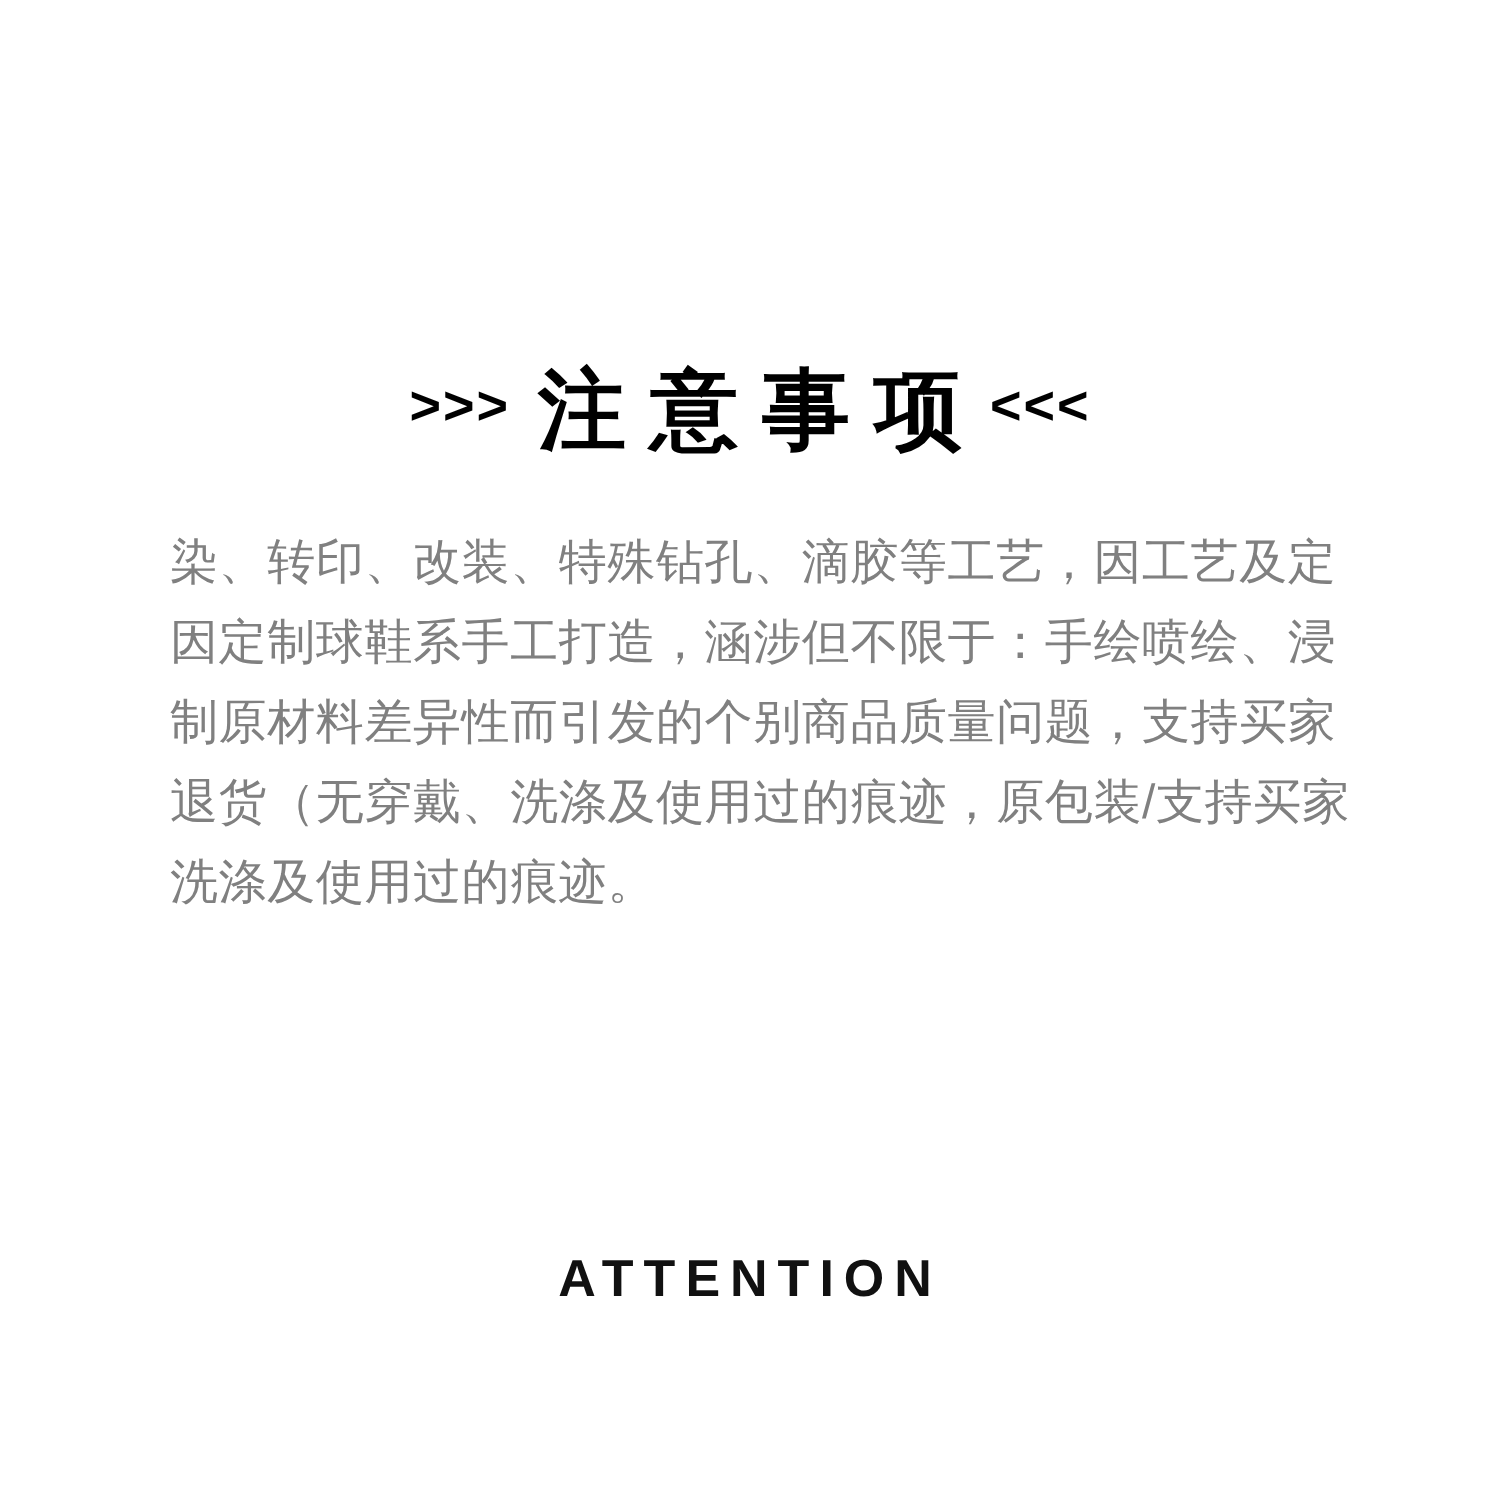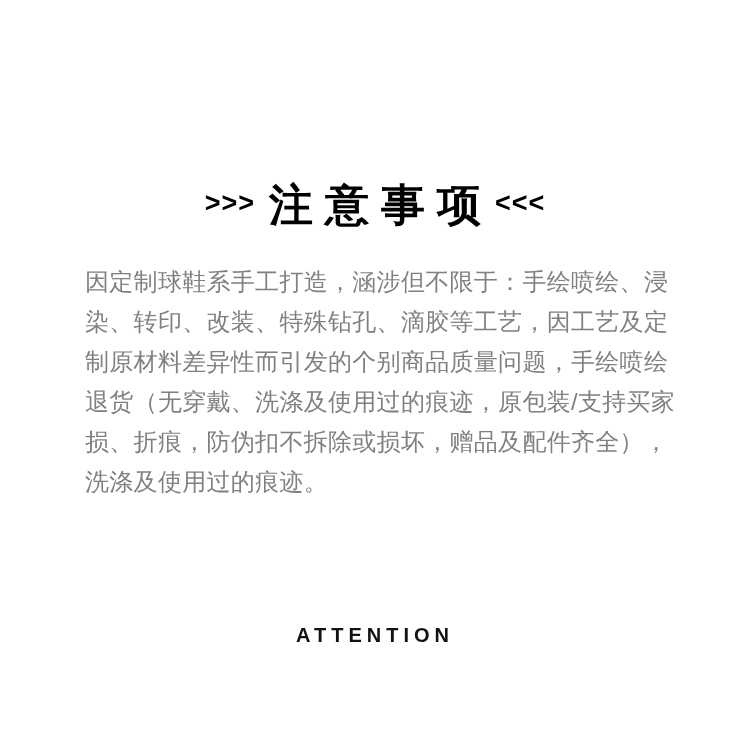--- a/index.html
+++ b/index.html
@@ -57,39 +57,38 @@
   .notice-line {
     white-space: nowrap;
     height: 40px;
   }
   .footer-label {
     position: absolute;
     top: 624px;
     left: 0;
     width: 750px;
     text-align: center;
-    font-size: 20px;
+    font-size: 26px;
     font-weight: 900;
     letter-spacing: 5px;
     color: #111111;
   }
 </style>
 </head>
 <body>
 
 <div class="page">
 
   <div class="title-row">
     <span class="title-arrows left">&gt;&gt;&gt;</span><span class="title-text">注意事项</span><span class="title-arrows right">&lt;&lt;&lt;</span>
   </div>
 
   <div class="notice">
+    <div class="notice-line">染、转印、改装、特殊钻孔、滴胶等工艺，因工艺及定</div>
     <div class="notice-line">因定制球鞋系手工打造，涵涉但不限于：手绘喷绘、浸</div>
-    <div class="notice-line">染、转印、改装、特殊钻孔、滴胶等工艺，因工艺及定</div>
-    <div class="notice-line">制原材料差异性而引发的个别商品质量问题，手绘喷绘</div>
+    <div class="notice-line">制原材料差异性而引发的个别商品质量问题，支持买家</div>
     <div class="notice-line">退货（无穿戴、洗涤及使用过的痕迹，原包装/支持买家</div>
-    <div class="notice-line">损、折痕，防伪扣不拆除或损坏，赠品及配件齐全），</div>
     <div class="notice-line">洗涤及使用过的痕迹。</div>
   </div>
 
   <div class="footer-label">ATTENTION</div>
 
 </div>
 
 </body></html>

